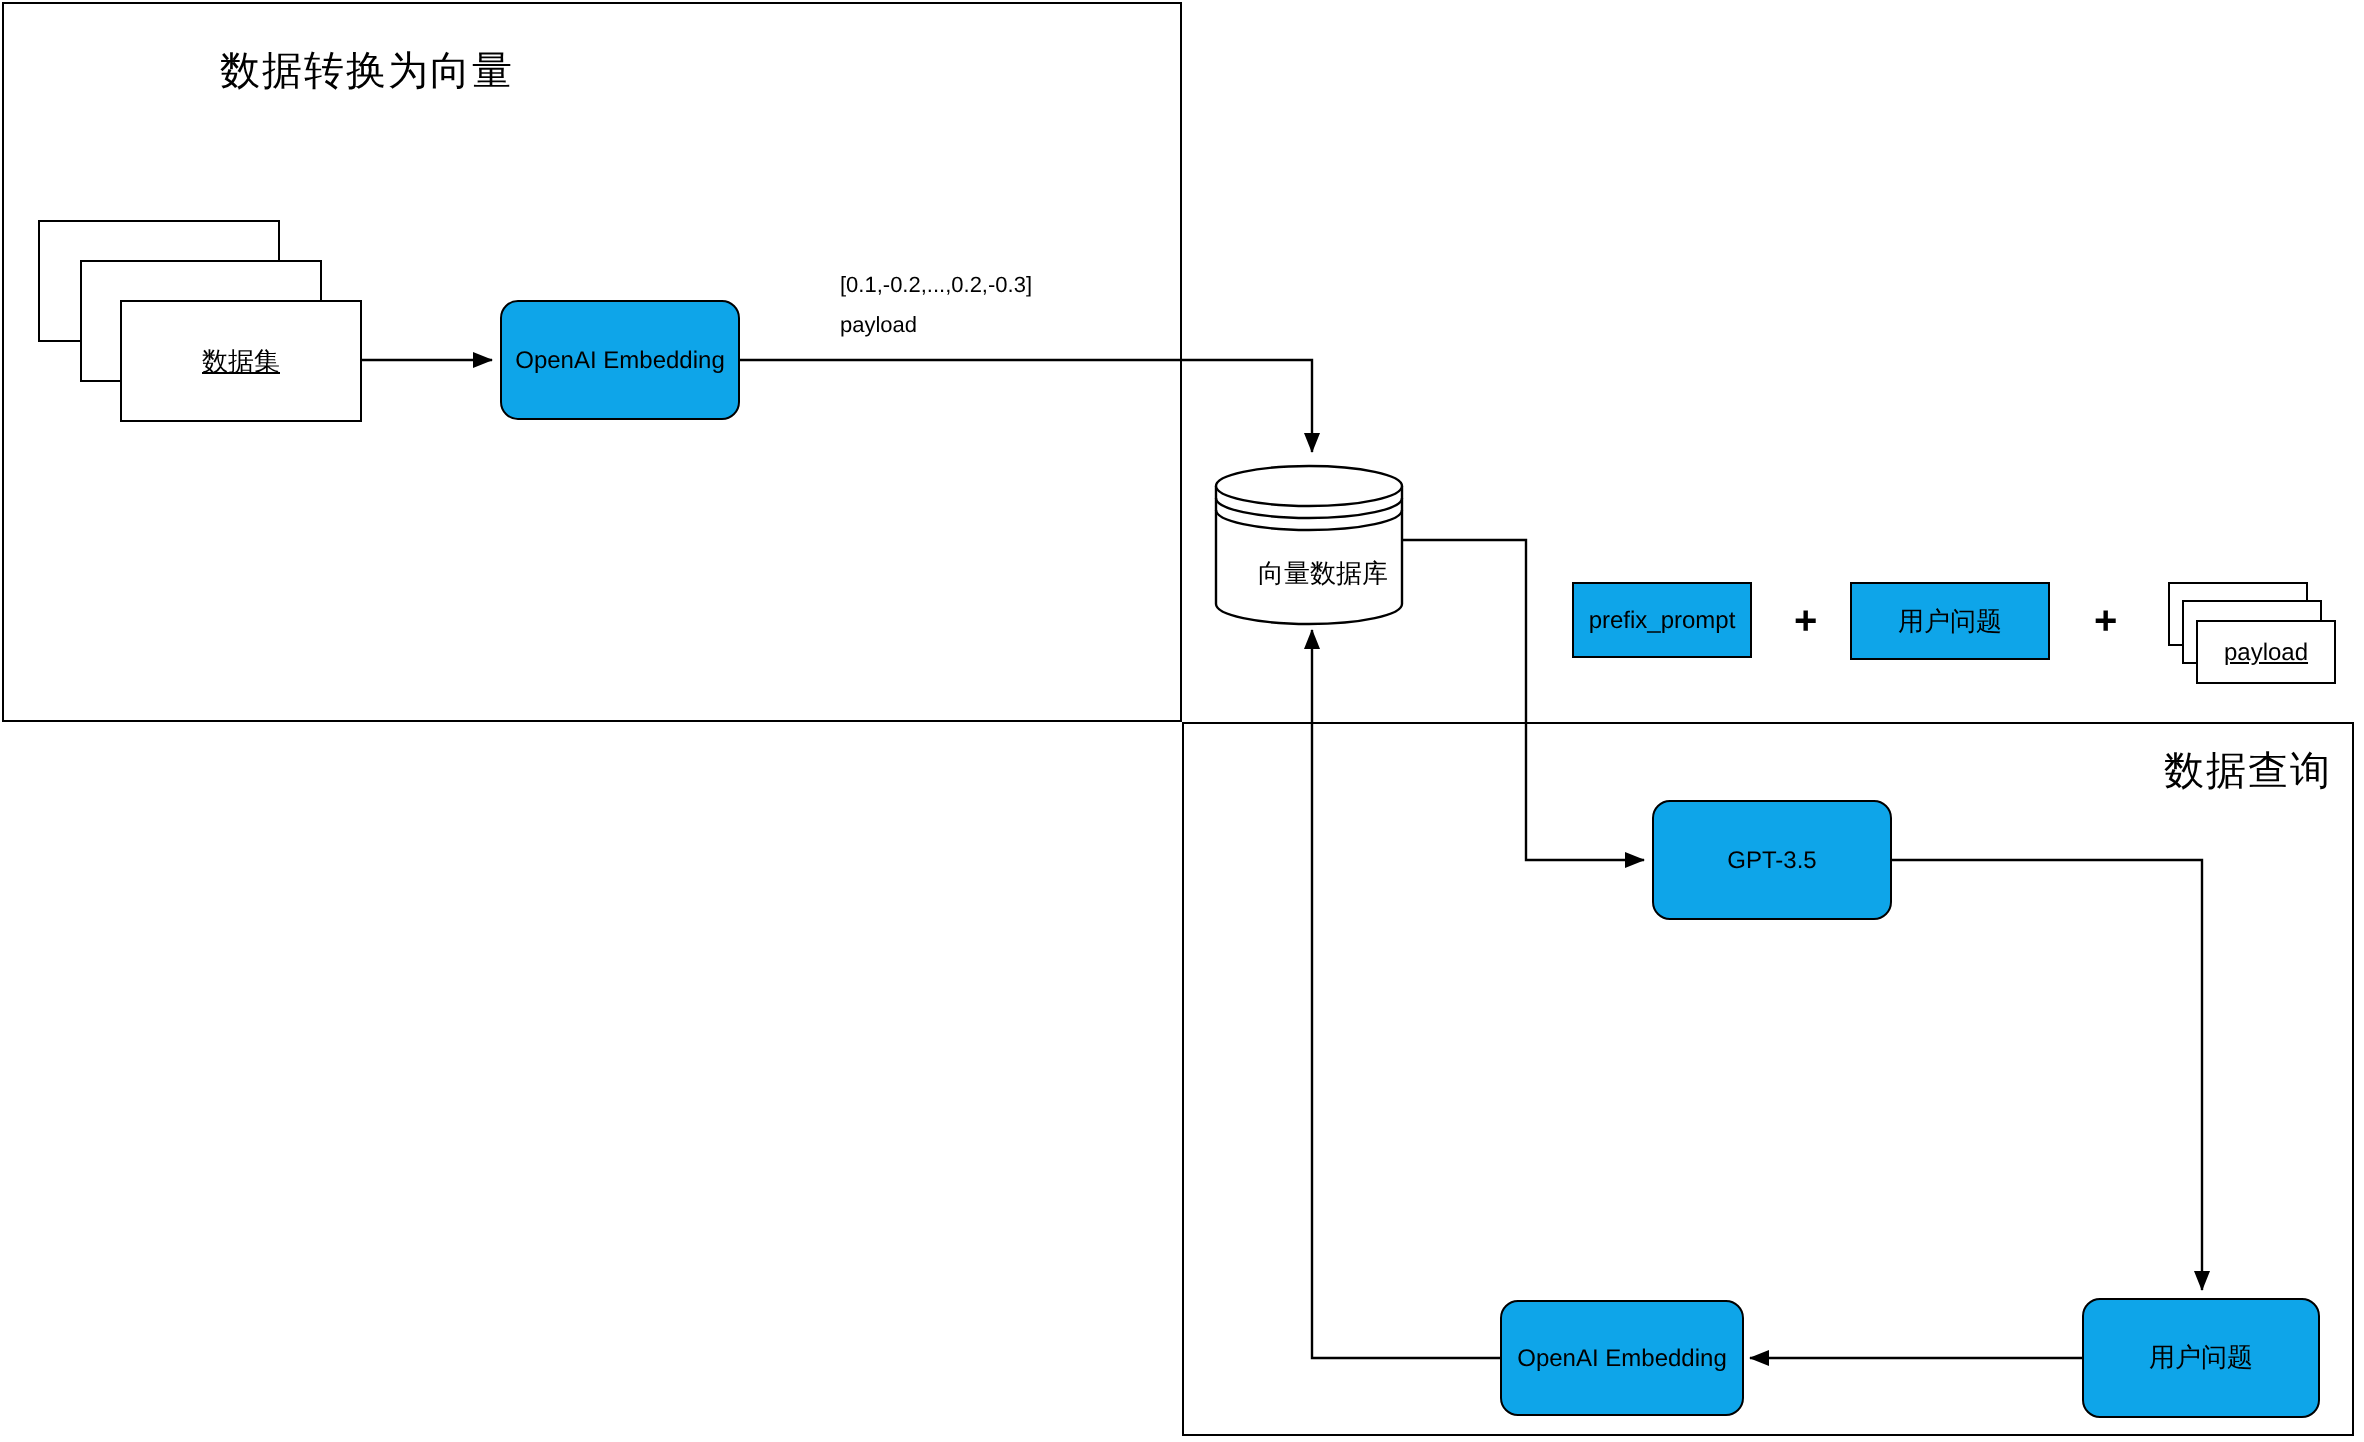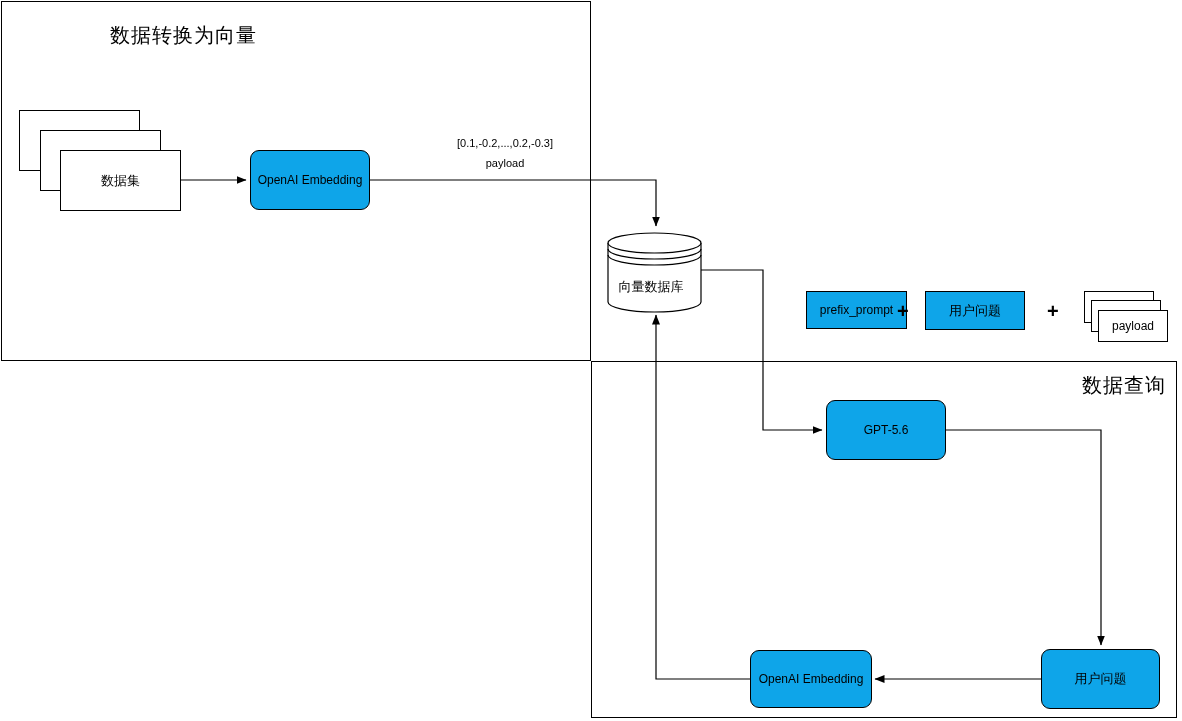--- a/index.html
+++ b/index.html
@@ -54,26 +54,27 @@
     position: absolute;
     box-sizing: border-box;
     border: 1px solid #000000;
     background: #ffffff;
   }
   .stack-front {
     display: flex;
     align-items: center;
     justify-content: center;
     text-align: right;
+    text-decoration: underline;
   }
   .edge-label {
     position: absolute;
     font-size: 11px;
     line-height: 20px;
-    text-align: center;
+    text-align: left;
     white-space: nowrap;
   }
   .plus-op {
     position: absolute;
     font-size: 20px;
     font-weight: 600;
     line-height: 20px;
   }
   .db-label {
     position: absolute;
@@ -130,44 +131,44 @@
 
   <div class="node rounded" style="left:250px; top:150px; width:120px; height:60px;">
     <span>OpenAI Embedding</span>
   </div>
 
   <div class="edge-label" style="left:420px; top:133px; width:170px;">
     <div>[0.1,-0.2,...,0.2,-0.3]</div>
     <div>payload</div>
   </div>
 
-  <div class="db-label" style="left:608px; top:278px; width:86px;">向量数据库</div>
+  <div class="db-label" style="left:608px; top:278px; width:86px;text-align:right;">向量数据库</div>
 
-  <div class="node" style="left:806px; top:291px; width:101px; height:38px;">
+  <div class="node" style="left:786px; top:291px; width:90px; height:38px;">
     <span>prefix_prompt</span>
   </div>
 
   <div class="plus-op" style="left:897px; top:301px;">+</div>
 
   <div class="node cjk" style="left:925px; top:291px; width:100px; height:39px;">
     <span>用户问题</span>
   </div>
 
   <div class="plus-op" style="left:1047px; top:301px;">+</div>
 
   <div>
     <div class="stack-card" style="left:1084px; top:291px; width:70px; height:32px;"></div>
     <div class="stack-card" style="left:1091px; top:300px; width:70px; height:32px;"></div>
     <div class="stack-card stack-front" style="left:1098px; top:310px; width:70px; height:32px; font-size:12px;">
       <span>payload</span>
     </div>
   </div>
 
   <div class="node rounded" style="left:826px; top:400px; width:120px; height:60px;">
-    <span>GPT-5.6</span>
+    <span>GPT-3.5</span>
   </div>
 
   <div class="node rounded" style="left:750px; top:650px; width:122px; height:58px;">
     <span>OpenAI Embedding</span>
   </div>
 
   <div class="node rounded cjk" style="left:1041px; top:649px; width:119px; height:60px;">
     <span>用户问题</span>
   </div>
 

